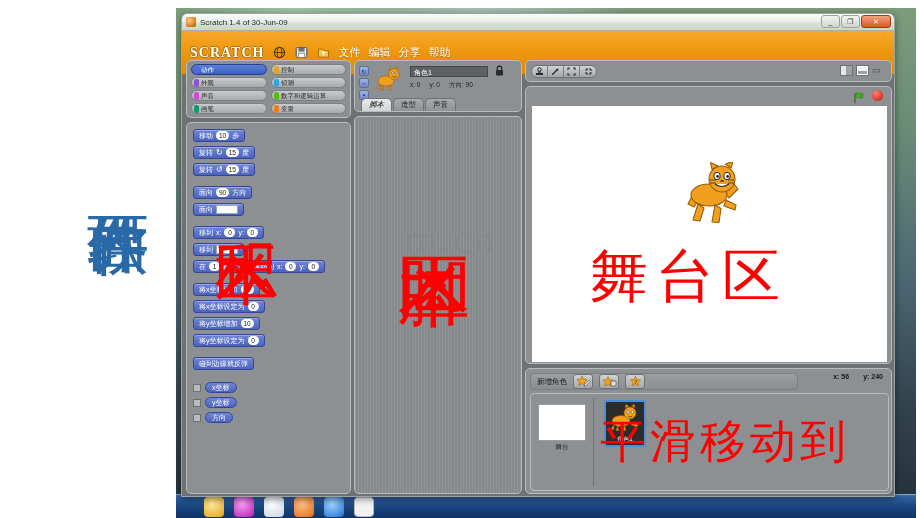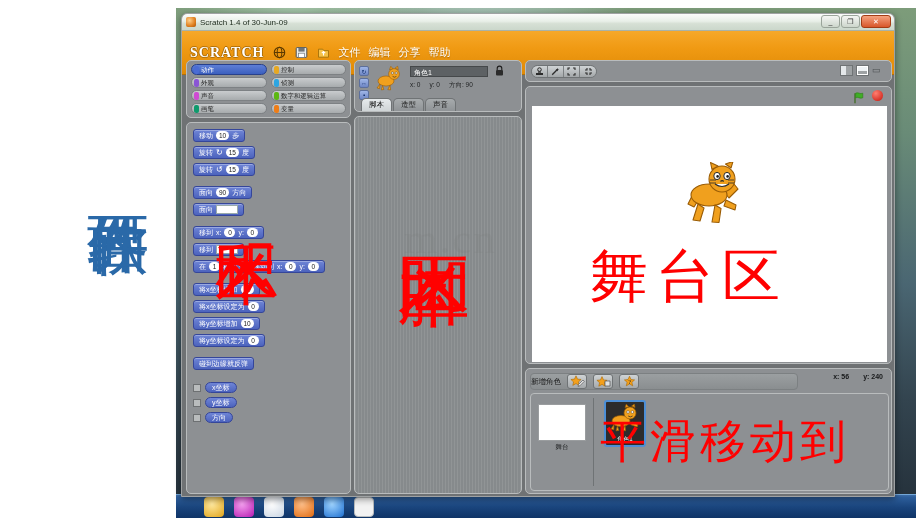--- a/index.html
+++ b/index.html
@@ -180,21 +180,21 @@
     position:absolute; left:55px; top:20px; width:108px;
     font-size:6.5px; color:#1f2122; display:flex; gap:9px;
   }
   #tabs { position:absolute; left:6px; top:37px; display:flex; gap:1px; }
   .tab {
     font-size:7.5px; color:#202020; padding:1px 7px 1px;
     background:linear-gradient(180deg,#a7abad,#8f9396);
     border:1px solid #6f7375; border-bottom:none;
     border-radius:5px 5px 0 0;
   }
-  .tab.active { background:linear-gradient(180deg,#e6eaec,#cfd4d6); color:#000; }
+  .tab.active { background:linear-gradient(180deg,#e6eaec,#cfd4d6); color:#000;font-style:italic; }
 
   #script-area {
     position:absolute; left:0; top:56px; width:168px; height:378px;
     background:#868a8c;
     background-image:repeating-linear-gradient(90deg, rgba(255,255,255,.09) 0 1px, rgba(0,0,0,0) 1px 3px);
     border:1px solid #b9bcbd; border-radius:5px;
   }
 
   
   #stage-col { position:absolute; left:343px; top:2px; width:367px; height:434px; }
@@ -231,21 +231,21 @@
   #cat-sprite { position:absolute; left:150px; top:56px; width:66px; height:72px; }
 
   #sprite-panel {
     position:absolute; left:0; top:308px; width:367px; height:126px;
     background:#8d9093; border:1px solid #b9bcbd; border-radius:5px;
     padding:4px;
   }
   #sp-header {
     height:17px; display:flex; align-items:center; gap:6px;
     background:linear-gradient(180deg,#9b9fa1,#8a8e90);
-    border:1px solid #7c8082; border-radius:4px; padding:0 0;
+    border:1px solid #7c8082; border-radius:4px; padding:0 6px;
     width:268px;
   }
   #sp-header .lbl { font-size:7.5px; color:#141414; white-space:nowrap; }
   .star-btn {
     width:20px;height:15px; border:1px solid #6f7375; border-radius:3px;
     background:linear-gradient(180deg,#cfd3d5,#a5a9ab);
     display:flex;align-items:center;justify-content:center;
   }
   #mouse-coords {
     position:absolute; right:8px; top:4px; display:flex; gap:14px;

